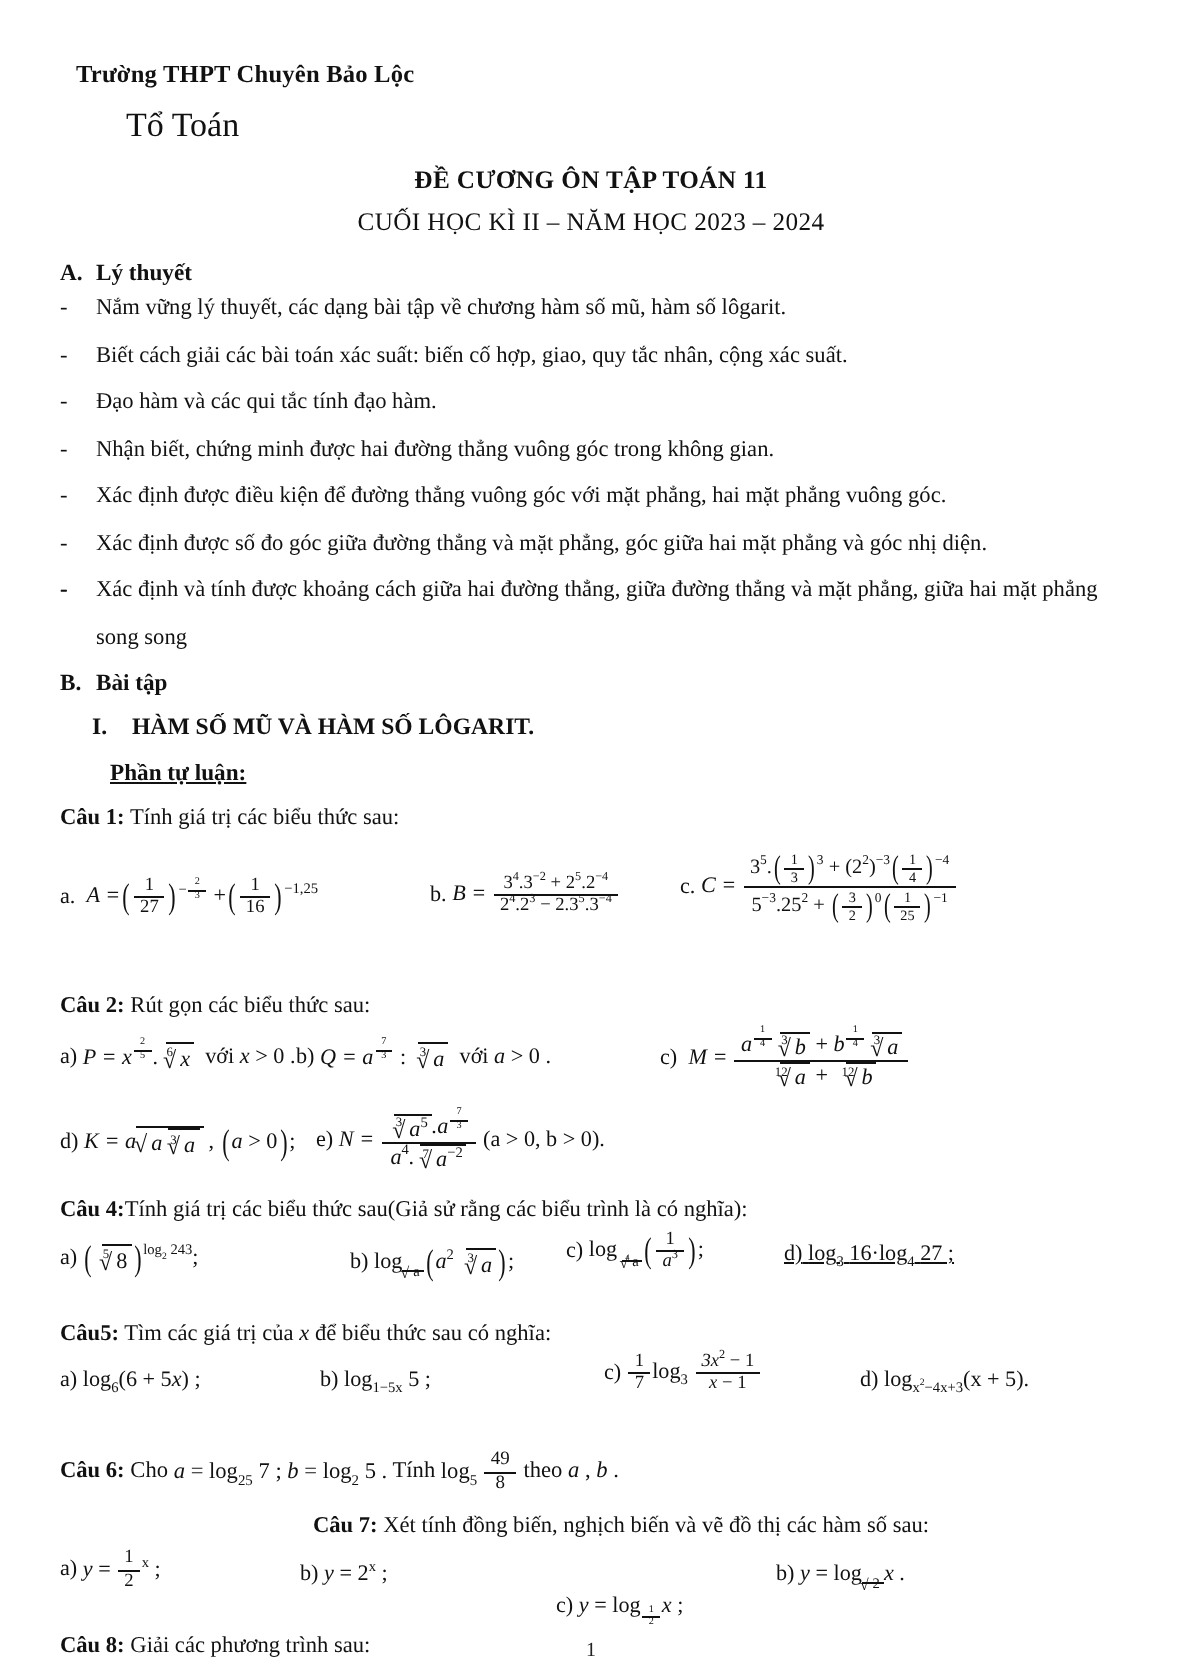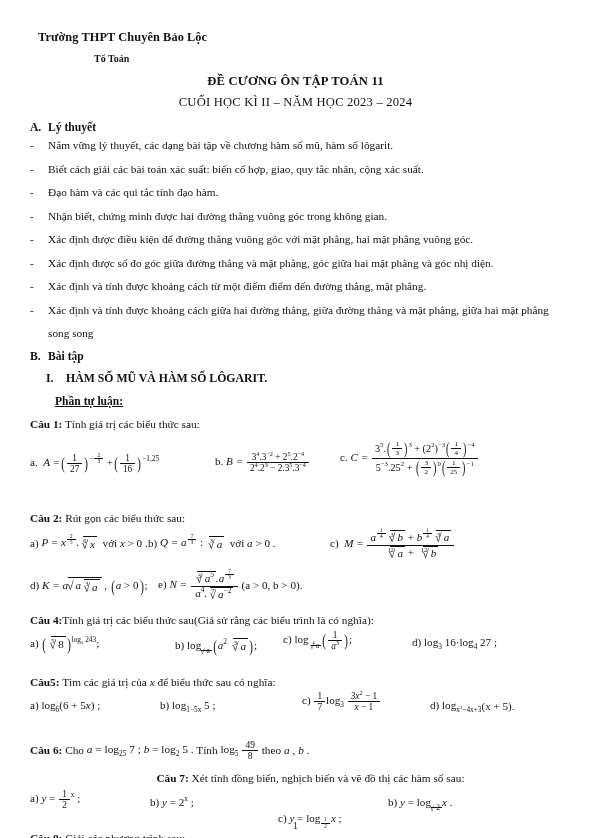--- a/index.html
+++ b/index.html
@@ -8,21 +8,21 @@
     width:591px;height:838px;
     background:#ffffff;
     font-family:"Liberation Serif","DejaVu Serif",serif;
     color:#111111;
     font-size:11.1px;
     overflow:hidden;
   }
   .page{position:relative;width:591px;height:838px;padding:0;box-sizing:border-box;}
   .hdr{padding-top:30px;}
   .school{font-weight:bold;font-size:12.3px;margin-left:38px;letter-spacing:.1px;}
-  .dept{font-weight:bold;font-size:10px;margin-left:94px;margin-top:8px;}
+  .dept{font-weight:normal;font-size:17px;margin-left:63px;margin-top:8px;}
   .title1{font-weight:bold;font-size:12.6px;text-align:center;margin-top:10px;letter-spacing:.2px;}
   .title2{font-weight:normal;font-size:12.6px;text-align:center;margin-top:6px;letter-spacing:.2px;}
 
   .secA{font-weight:bold;font-size:11.6px;margin:11px 0 0 30px;}
   .secA .lbl{display:inline-block;width:18px;}
   .bullets{margin:0;padding:0;list-style:none;}
   .bullets li{
     position:relative;
     margin:0 26px 0 48px;
     padding-left:0;
@@ -77,21 +77,21 @@
     <span class="lbl">A.</span><span>Lý thuyết</span>
   </div>
 
   <ul class="bullets">
     <li><span class="dash">-</span><span>Nắm vững lý thuyết, các dạng bài tập về chương hàm số mũ, hàm số lôgarit.</span></li>
     <li><span class="dash">-</span><span>Biết cách giải các bài toán xác suất: biến cố hợp, giao, quy tắc nhân, cộng xác suất.</span></li>
     <li><span class="dash">-</span><span>Đạo hàm và các qui tắc tính đạo hàm.</span></li>
     <li><span class="dash">-</span><span>Nhận biết, chứng minh được hai đường thẳng vuông góc trong không gian.</span></li>
     <li><span class="dash">-</span><span>Xác định được điều kiện để đường thẳng vuông góc với mặt phẳng, hai mặt phẳng vuông góc.</span></li>
     <li><span class="dash">-</span><span>Xác định được số đo góc giữa đường thẳng và mặt phẳng, góc giữa hai mặt phẳng và góc nhị diện.</span></li>
-    <li><span class="dash">-</span><span>Xác định và tính được khoảng cách từ một điểm điểm đến đường thẳng, mặt phẳng.</span></li>
+    <li><span class="dash">-</span></li>
     <li><span class="dash">-</span><span>Xác định và tính được khoảng cách giữa hai đường thẳng, giữa đường thẳng và mặt phẳng, giữa hai mặt phẳng song song</span></li>
   </ul>
 
   <div class="secB">
     <span class="lbl">B.</span><span>Bài tập</span>
   </div>
 
   <div class="romanI">
     <span class="lbl">I.</span><span>HÀM SỐ MŨ VÀ HÀM SỐ LÔGARIT.</span>
   </div>
@@ -187,21 +187,21 @@
       <span class="m"> <span class="pwrap"><span class="paren">(</span><span class="rad"><span class="idx">5</span><span class="sq up">8</span></span><span class="paren">)</span></span><sup><span class="up">log</span><sub>2</sub> 243</sup><span class="up">;</span></span>
     </span>
     <span class="itm" style="left:145px;top:2px;">
       <span>b)</span>
       <span class="m"> <span class="up">log</span><sub><span class="rad"><span class="sq">a</span></span></sub><span class="pwrap"><span class="paren">(</span>a<sup>2</sup> <span class="rad"><span class="idx">3</span><span class="sq">a</span></span><span class="paren">)</span></span><span class="up">;</span></span>
     </span>
     <span class="itm" style="left:253px;top:-4px;">
       <span>c)</span>
       <span class="m"> <span class="up">log</span><sub><span class="rad"><span class="idx">4</span><span class="sq">a</span></span></sub><span class="pwrap"><span class="paren">(</span><span class="frac sfrac"><span class="num up">1</span><span class="den">a<sup>3</sup></span></span><span class="paren">)</span></span><span class="up">;</span></span>
     </span>
-    <span class="itm" style="left:382px;top:2px;">
+    <span class="itm" style="left:362px;top:2px;text-decoration:underline;">
       <span>d)</span>
       <span class="m"> <span class="up">log</span><sub>3</sub> <span class="up">16·log</span><sub>4</sub> <span class="up">27 ;</span></span>
     </span>
   </div>
 
   <div class="q" style="margin-top:12px;">
     <b>Câu5:</b>
     <span>Tìm các giá trị của</span>
     <span class="m">x</span>
     <span>để biểu thức sau có nghĩa:</span>

